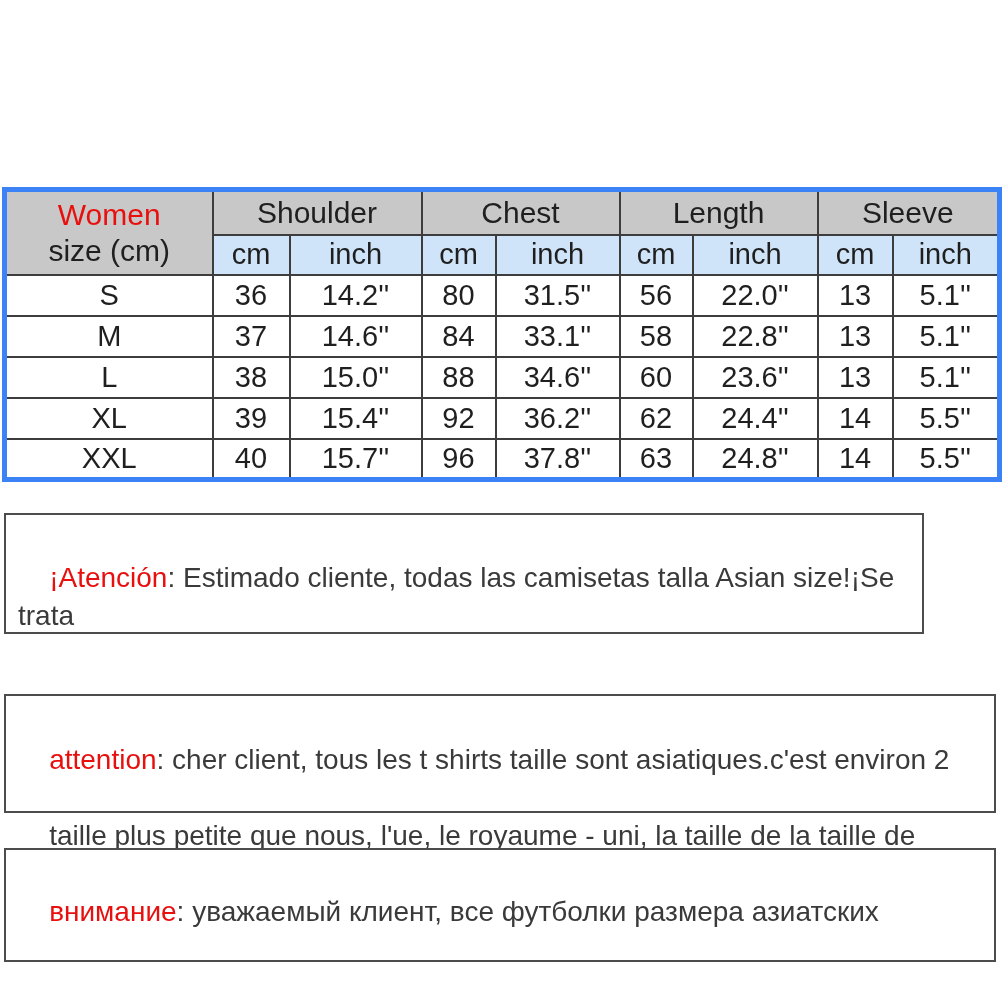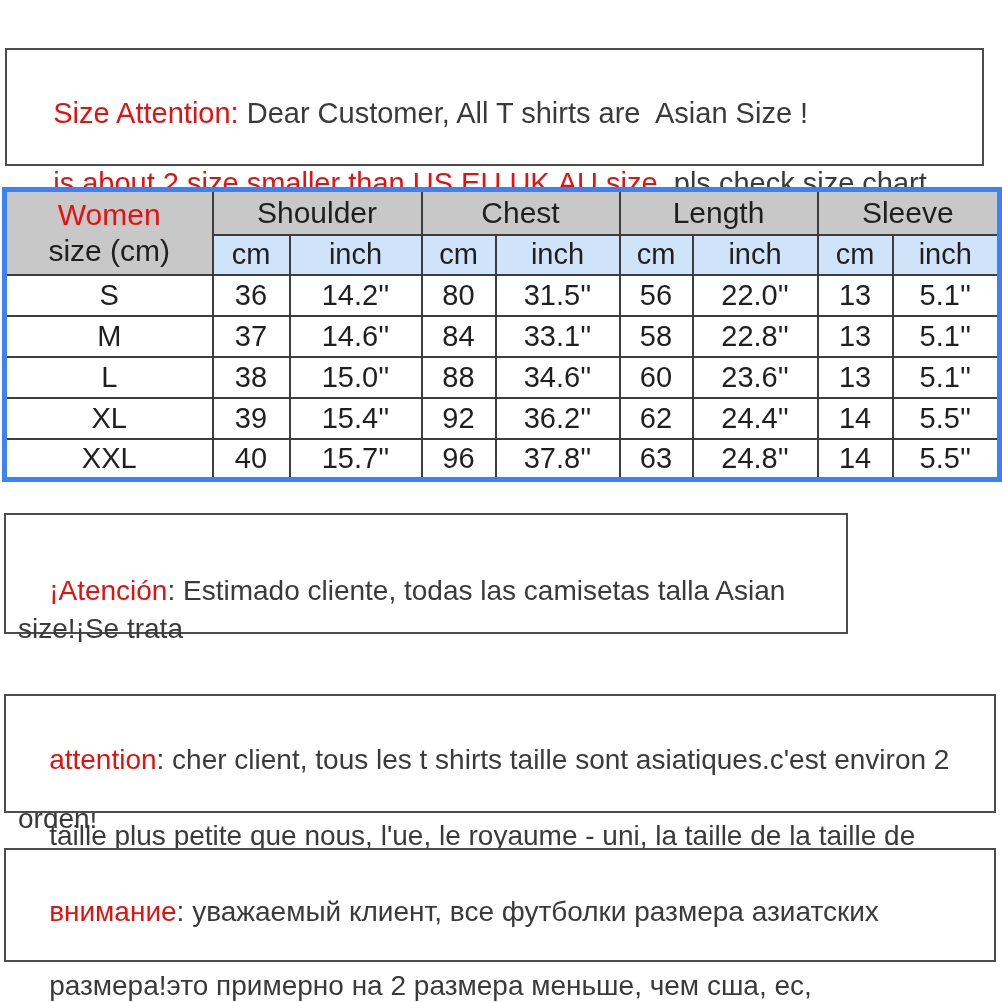--- a/index.html
+++ b/index.html
@@ -31,22 +31,22 @@
     color: var(--body-text);
     white-space: pre-wrap;
   }
   .red { color: var(--red); }
   #top-box {
     left: 5px; top: 48px; width: 979px; height: 118px;
     padding: 11px 14px;
     font-size: 29px; line-height: 35px;
   }
   #es-box {
-    left: 4px; top: 513px; width: 844px; height: 121px;
-    padding: 19px 12px;
+    left: 4px; top: 513px; width: 920px; height: 121px;
+    padding: 6px 12px;
     font-size: 28px; line-height: 38px;
   }
   #fr-box {
     left: 4px; top: 676px; width: 992px; height: 119px;
     padding: 7px 12px;
     font-size: 28px; line-height: 38px; margin-top: 18px;
   }
   #ru-box {
     left: 4px; top: 848px; width: 992px; height: 114px;
     padding: 6px 12px;
@@ -75,25 +75,20 @@
     background: var(--header-bg);
     font-size: 29px;
     line-height: 36px;
   }
 </style>
 </head>
 <body>
 
 <div id="page">
 
-  <div id="top-box" class="notice-box">
-    <span class="red">Size Attention:</span><span> Dear Customer, All T shirts are  Asian Size !</span><br>
-    <span class="red">is about 2 size smaller than US,EU,UK,AU size,</span><span> pls check size chart</span><br>
-    <span>when Place an order!</span>
-  </div>
 
   <table id="size-table">
     <colgroup>
       <col style="width:208px">
         <col style="width:77px">
         <col style="width:132px">
       <col style="width:74px">
         <col style="width:124px">
         <col style="width:73px">
       <col style="width:125px">
@@ -186,17 +181,17 @@
   </div>
 
   <div id="fr-box" class="notice-box">
     <span class="red">attention</span><span>: cher client, tous les t shirts taille sont asiatiques.c'est environ 2</span><br>
     <span>taille plus petite que nous, l'ue, le royaume - uni, la taille de la taille de</span><br>
     <span>l'ua, veuillez voir tableau quand une commande!</span>
   </div>
 
   <div id="ru-box" class="notice-box">
     <span class="red">внимание</span><span>: уважаемый клиент, все футболки размера азиатских</span><br>
-    <span>размера!это примерно на 2 размера меньше, чем сша, ес,</span><br>
+    <br>
     
   </div>
 
 </div>
 
 </body></html>

